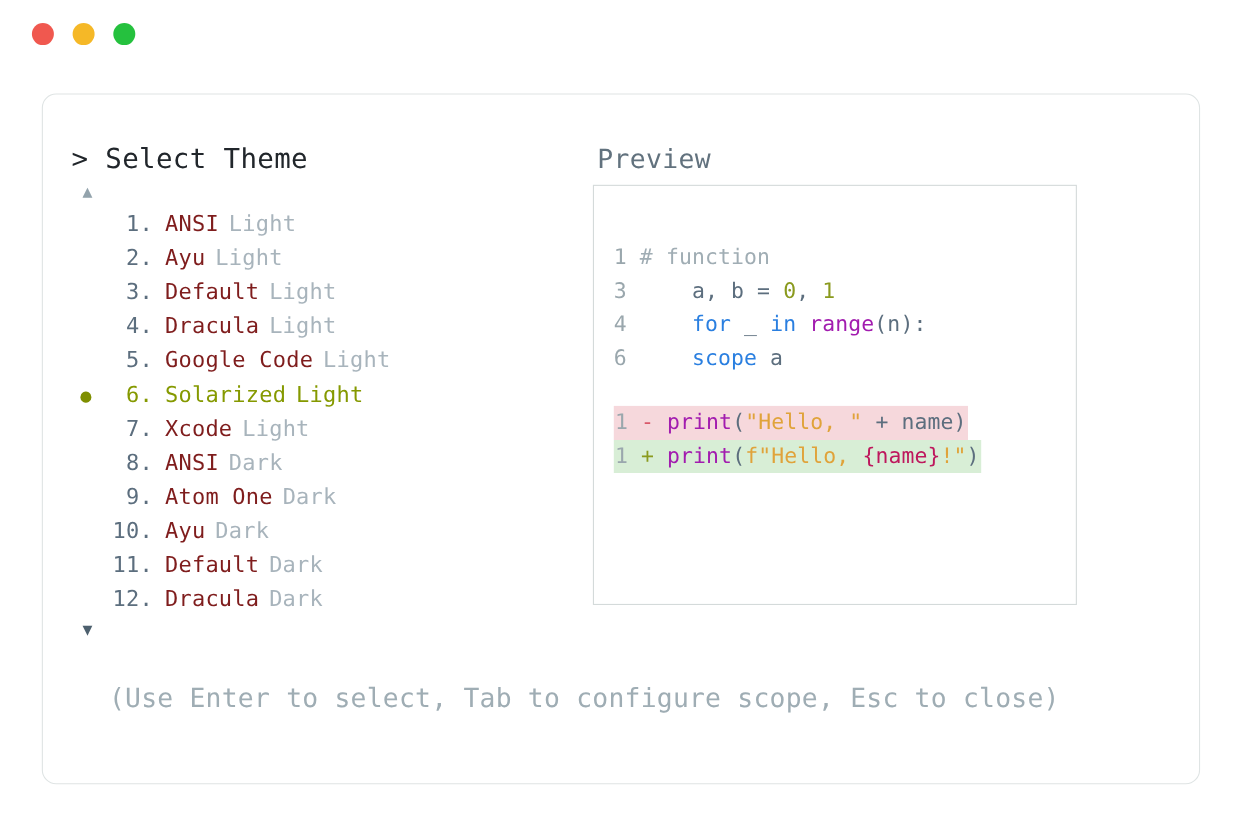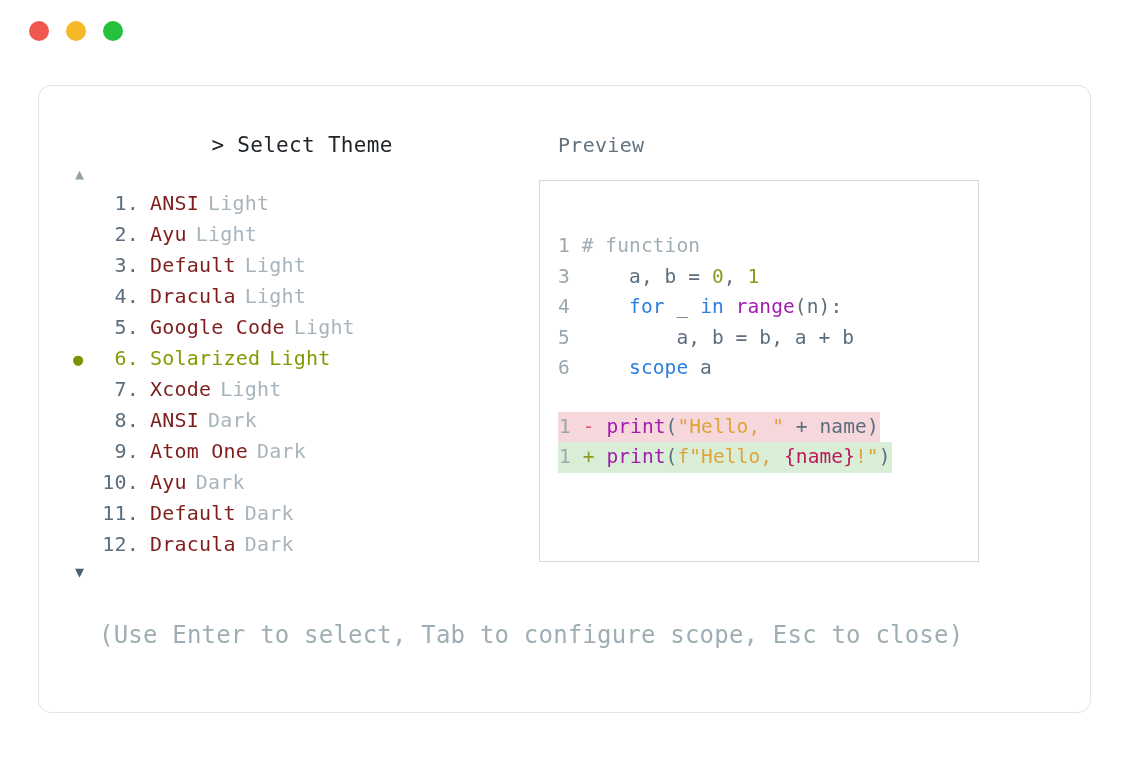--- a/index.html
+++ b/index.html
@@ -49,26 +49,25 @@
     padding: 46px 34px 0 26px;
     box-sizing: border-box;
   }
 
   .columns { display: flex; align-items: flex-start; }
   .col-left  { width: 474px; flex: none; }
   .col-right { flex: 1; }
 
   
   .prompt {
-    font-size: 21px;
+    font-size: 25px;
     line-height: 26px;
     color: #21262b;
     letter-spacing: 0.3px;
     white-space: pre;
-    text-align: center;
   }
   .prompt .caret { color: #21262b; }
 
   .scroll-arrow {
     font-size: 15px;
     line-height: 20px;
     margin-left: 10px;
     height: 22px;
   }
   .arrow-up   { color: #93a3ac; margin-top: 6px; }
@@ -117,28 +116,28 @@
     left: 60px;
     bottom: 63px;
     font-size: 24px;
     letter-spacing: 0.2px;
     color: #9fadb4;
     white-space: pre;
   }
 
   
   .preview-label {
-    font-size: 20px;
+    font-size: 24px;
     line-height: 26px;
     color: #62727e;
     letter-spacing: 0.3px;
-    margin-left: 19px;
+    margin-left: 4px;
   }
   .preview-box {
-    margin-top: 22px;
+    margin-top: 10px;
     width: 440px;
     height: 382px;
     box-sizing: border-box;
     border: 1.6px solid #d4dada;
     background: #ffffff;
     padding: 50px 0 0 18px;
   }
   .code-line {
     font-size: 19.5px;
     line-height: 30.5px;
@@ -270,21 +269,20 @@
 
         <div class="preview-box">
 
           <div class="code-line"><span class="ln">1</span> <span class="cmt"># function</span></div>
 
 
           <div class="code-line"><span class="ln">3</span> <span class="txt">    a, b = </span><span class="num">0</span><span class="txt">, </span><span class="num">1</span></div>
 
           <div class="code-line"><span class="ln">4</span> <span class="txt">    </span><span class="kw">for</span><span class="txt"> _ </span><span class="kw">in</span><span class="txt"> </span><span class="fn">range</span><span class="txt">(n):</span></div>
 
-          <div class="code-line"><span class="ln">5</span> <span class="txt">        a, b = b, a + b</span></div>
 
           <div class="code-line"><span class="ln">6</span> <span class="txt">    </span><span class="kw">scope</span><span class="txt"> a</span></div>
 
           <div class="gap"></div>
 
           <div class="code-line"><span class="hl del"><span class="ln">1</span> <span class="mark-del">-</span> <span class="fn">print</span><span class="pun">(</span><span class="str">"Hello, "</span><span class="txt"> + name</span><span class="pun">)</span></span></div>
 
           <div class="code-line"><span class="hl add"><span class="ln">1</span> <span class="mark-add">+</span> <span class="fn">print</span><span class="pun">(</span><span class="str">f"Hello, </span><span class="brc">{name}</span><span class="str">!"</span><span class="pun">)</span></span></div>
 
         </div>

